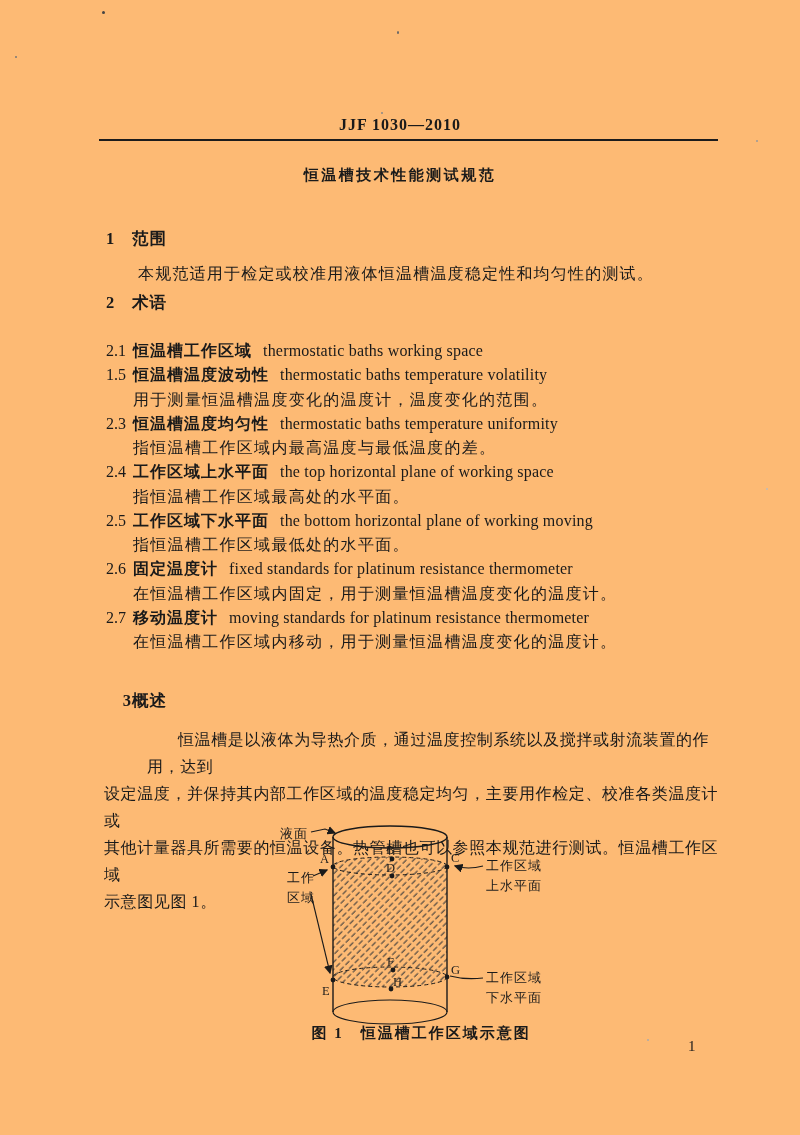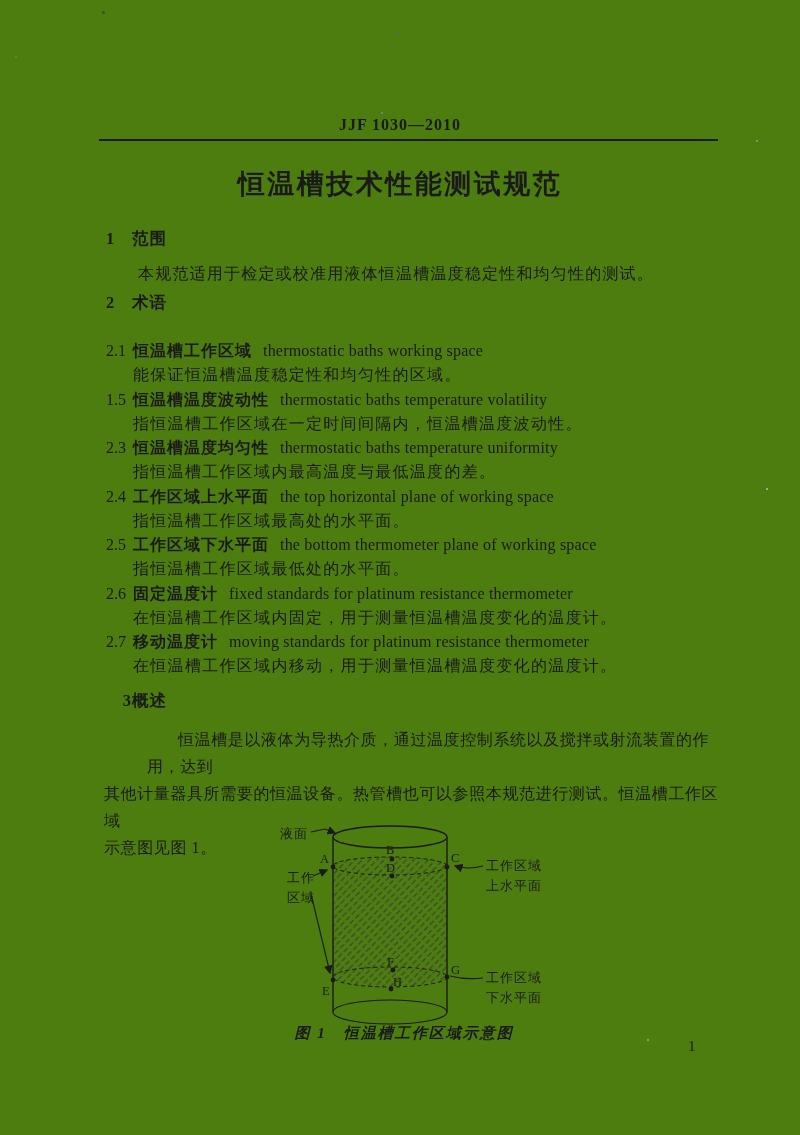--- a/index.html
+++ b/index.html
@@ -1,37 +1,37 @@
 <!DOCTYPE html>
 <html><head>
 <meta charset="utf-8">
 <style>
   * { margin: 0; padding: 0; box-sizing: border-box; }
   html, body { background: #e8e8e8; }
   .page {
     position: relative;
     width: 800px;
     height: 1135px;
-    background: #4d7c0f;
+    background: #fdba74;
     font-family: "Liberation Serif", serif;
     color: #1a1a1a;
     overflow: hidden;
     margin: 0 auto;
   }
   #header-code {
     position: absolute; top: 116px; left: 0; width: 800px;
     text-align: center; font-weight: bold; font-size: 16px; letter-spacing: 1px;
   }
   #header-rule {
     position: absolute; top: 139px; left: 99px; width: 619px; height: 2px;
     background: #1c1c1c;
   }
   #doc-title {
     position: absolute; top: 166px; left: 0; width: 800px;
-    text-align: center; font-weight: bold; font-size: 27px; letter-spacing: 2.5px;
+    text-align: center; font-weight: bold; font-size: 15px; letter-spacing: 2.5px;
   }
   .sec-heading {
     position: absolute; left: 106px;
     font-weight: bold; font-size: 16.5px; letter-spacing: 1px;
   }
   .sec-heading .sec-no { display: inline-block; width: 26px; font-weight: bold; }
   #sec1-heading { top: 228px; }
   #sec2-heading { top: 292px; }
   #sec3-heading { top: 690px; text-align: right; }
   #sec1-body {
@@ -46,22 +46,22 @@
   .term-line .term-zh { font-weight: bold; letter-spacing: 1px; }
   .term-line .term-en { margin-left: 11px; letter-spacing: 0.2px; }
   .term-def { padding-left: 27px; letter-spacing: 1.3px; }
   #sec3-para {
     position: absolute; top: 726px; left: 104px; width: 622px;
     font-size: 16px; line-height: 27px; letter-spacing: 0.6px;
   }
   #sec3-para .para-line.indent { text-indent: 31px; margin-left: 43px; }
   #figure-wrap { position: absolute; top: 816px; left: 243px; width: 336px; height: 244px; }
   #figure-caption {
-    position: absolute; top: 1024px; left: 239px; width: 330px;
-    text-align: center; font-weight: bold; font-size: 15px; letter-spacing: 2px; font-style: italic;
+    position: absolute; top: 1024px; left: 256px; width: 330px;
+    text-align: center; font-weight: bold; font-size: 15px; letter-spacing: 2px;
   }
   #page-number {
     position: absolute; top: 1038px; left: 688px;
     font-size: 15px;
   }
   .sp { position: absolute; border-radius: 50%; }
   svg text { font-family: "Liberation Serif", serif; fill: #1a1a1a; }
   .fig-zh { font-size: 13px; letter-spacing: 1px; }
   .fig-pt { font-size: 12.5px; }
 </style>
@@ -80,53 +80,53 @@
   <div id="sec1-body">本规范适用于检定或校准用液体恒温槽温度稳定性和均匀性的测试。</div>
 
   <div id="sec2-heading" class="sec-heading">
     <span class="sec-no">2</span><span>术语</span>
   </div>
 
   <div id="terms">
     <div class="term-line">
       <span class="term-no">2.1</span><span class="term-zh">恒温槽工作区域</span><span class="term-en">thermostatic baths working space</span>
     </div>
-    <div class="term-def">能保证恒温槽温度稳定性和均匀性的区域。</div>
     <div class="term-line">
       <span class="term-no">1.5</span><span class="term-zh">恒温槽温度波动性</span><span class="term-en">thermostatic baths temperature volatility</span>
     </div>
-    <div class="term-def">指恒温槽工作区域在一定时间间隔内，恒温槽温度波动性。</div>
+    <div class="term-def">用于测量恒温槽温度变化的温度计，温度变化的范围。</div>
     <div class="term-line">
       <span class="term-no">2.3</span><span class="term-zh">恒温槽温度均匀性</span><span class="term-en">thermostatic baths temperature uniformity</span>
     </div>
     <div class="term-def">指恒温槽工作区域内最高温度与最低温度的差。</div>
     <div class="term-line">
       <span class="term-no">2.4</span><span class="term-zh">工作区域上水平面</span><span class="term-en">the top horizontal plane of working space</span>
     </div>
     <div class="term-def">指恒温槽工作区域最高处的水平面。</div>
     <div class="term-line">
-      <span class="term-no">2.5</span><span class="term-zh">工作区域下水平面</span><span class="term-en">the bottom thermometer plane of working space</span>
+      <span class="term-no">2.5</span><span class="term-zh">工作区域下水平面</span><span class="term-en">the bottom horizontal plane of working moving</span>
     </div>
     <div class="term-def">指恒温槽工作区域最低处的水平面。</div>
     <div class="term-line">
       <span class="term-no">2.6</span><span class="term-zh">固定温度计</span><span class="term-en">fixed standards for platinum resistance thermometer</span>
     </div>
     <div class="term-def">在恒温槽工作区域内固定，用于测量恒温槽温度变化的温度计。</div>
     <div class="term-line">
       <span class="term-no">2.7</span><span class="term-zh">移动温度计</span><span class="term-en">moving standards for platinum resistance thermometer</span>
     </div>
     <div class="term-def">在恒温槽工作区域内移动，用于测量恒温槽温度变化的温度计。</div>
   </div>
 
   <div id="sec3-heading" class="sec-heading">
     <span class="sec-no">3</span><span>概述</span>
   </div>
 
   <div id="sec3-para">
     <div class="para-line indent">恒温槽是以液体为导热介质，通过温度控制系统以及搅拌或射流装置的作用，达到</div>
+    <div class="para-line">设定温度，并保持其内部工作区域的温度稳定均匀，主要用作检定、校准各类温度计或</div>
     <div class="para-line">其他计量器具所需要的恒温设备。热管槽也可以参照本规范进行测试。恒温槽工作区域</div>
     <div class="para-line">示意图见图 1。</div>
   </div>
 
   <div id="figure-wrap">
     <svg width="336" height="244" viewBox="0 0 336 244">
       <defs>
         <marker id="arr" viewBox="0 0 10 10" refX="8.5" refY="5" markerWidth="8" markerHeight="8" orient="auto">
           <path d="M0 0 L10 5 L0 10 z" fill="#1a1a1a"></path>
         </marker>

